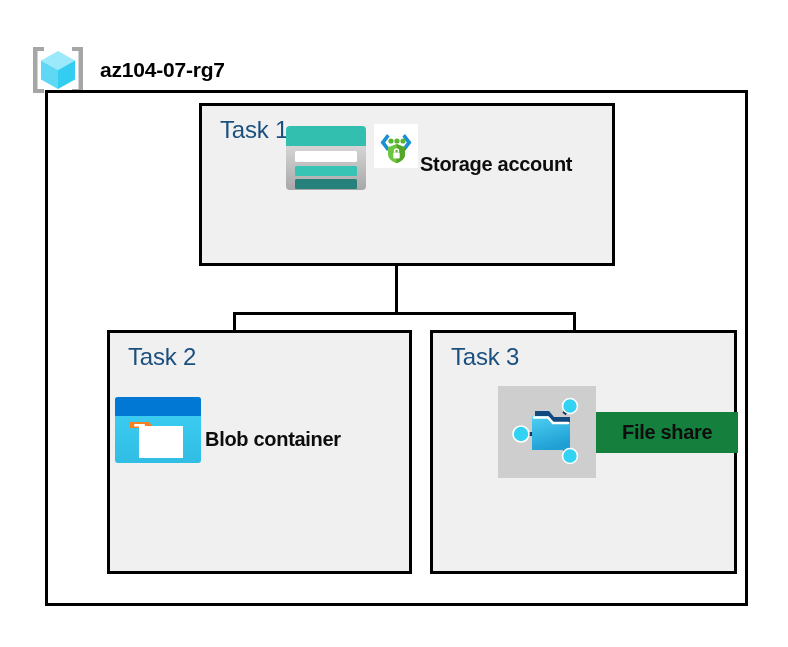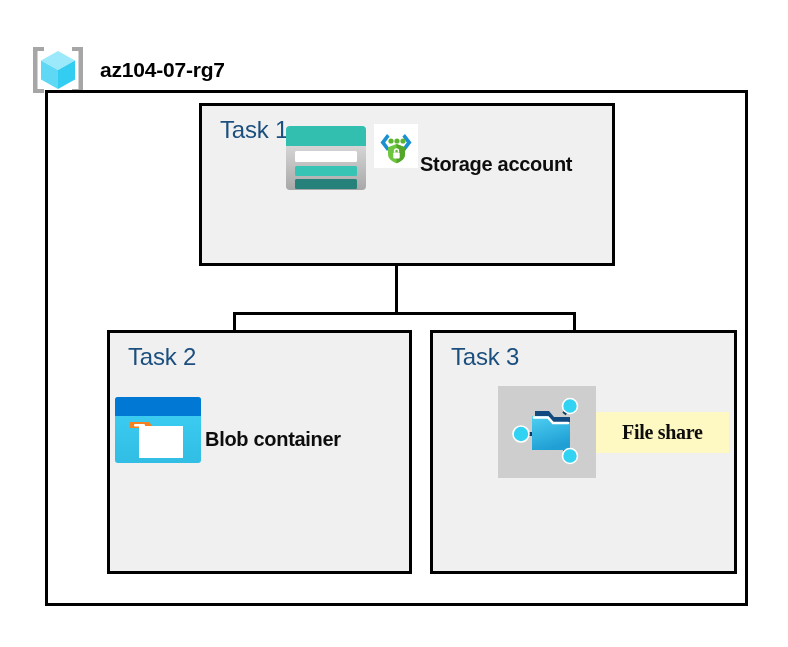--- a/index.html
+++ b/index.html
@@ -87,23 +87,22 @@
   .node-caption {
     font-size: 20px;
     font-weight: bold;
     color: #0d0d0d;
     white-space: nowrap;
     letter-spacing: -0.3px;
     line-height: 1.1;
     padding: 0 2px;
   }
   .node-caption.highlighted {
-    background: #fef9c3;
+    background: #15803d;
     padding: 9px 26px 10px 26px;
-    font-family: Liberation Serif, serif;
   }
   .icon-wrap {
     display: flex;
     align-items: flex-start;
     justify-content: center;
   }
   .icon-wrap.highlighted {
     background: #cecece;
     padding: 6px 10px 4px 10px;
   }

